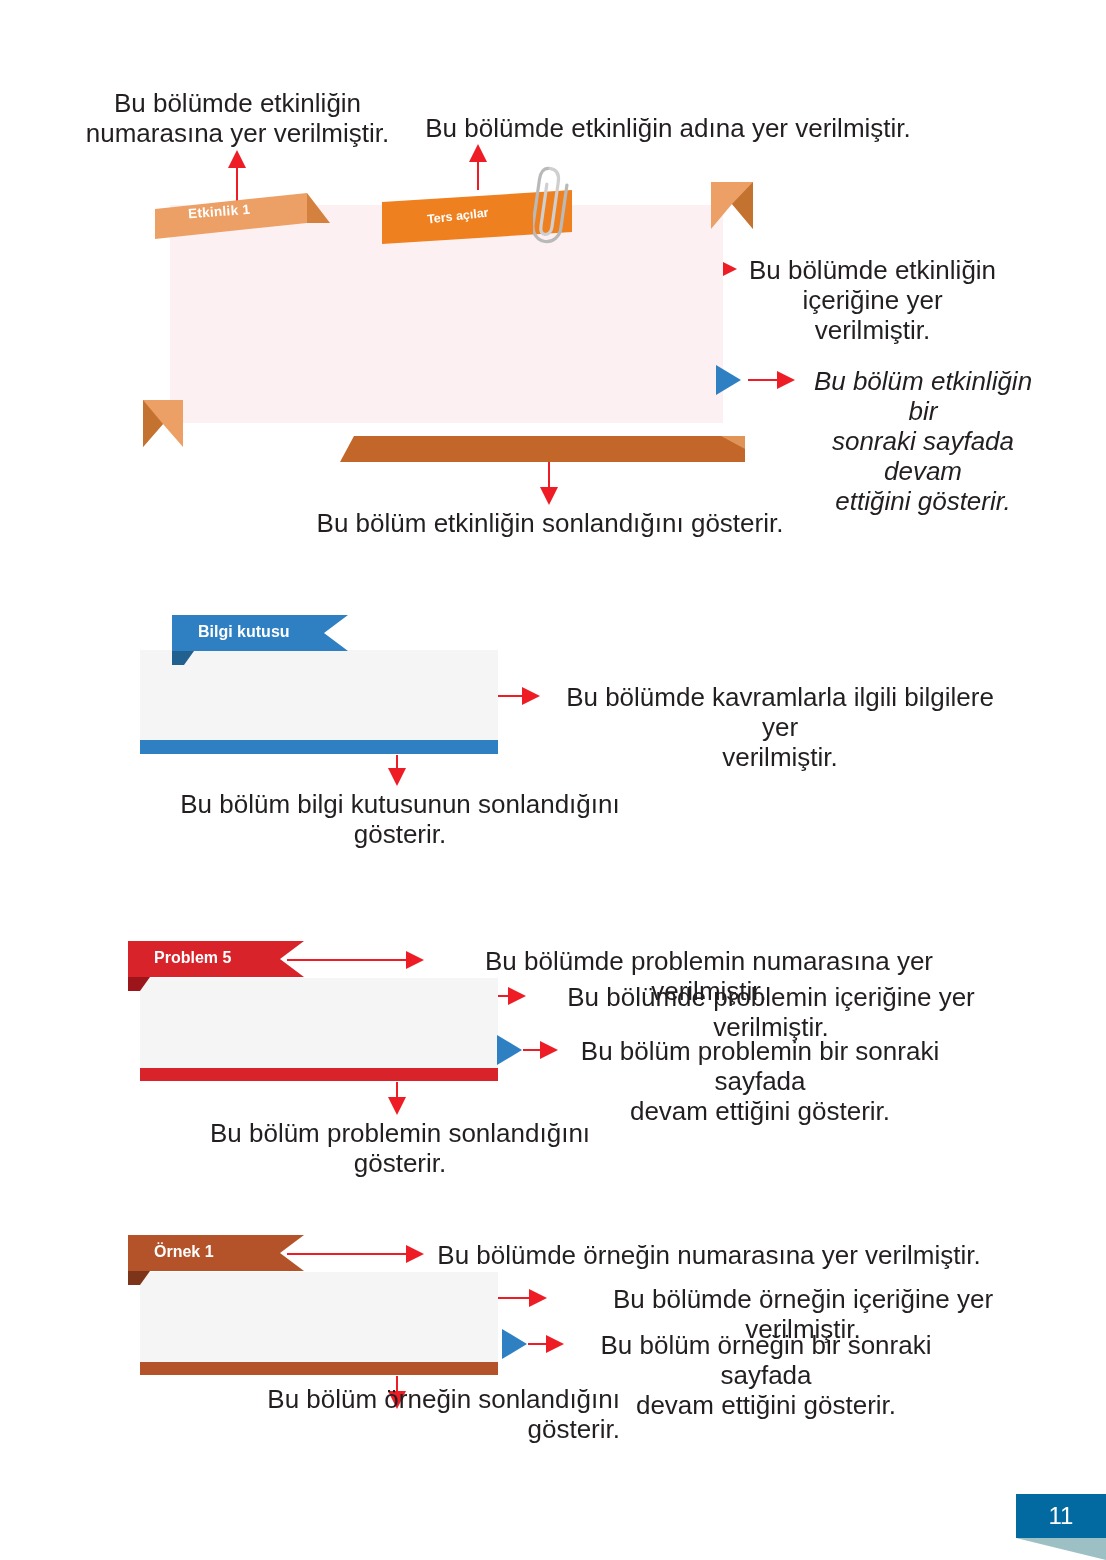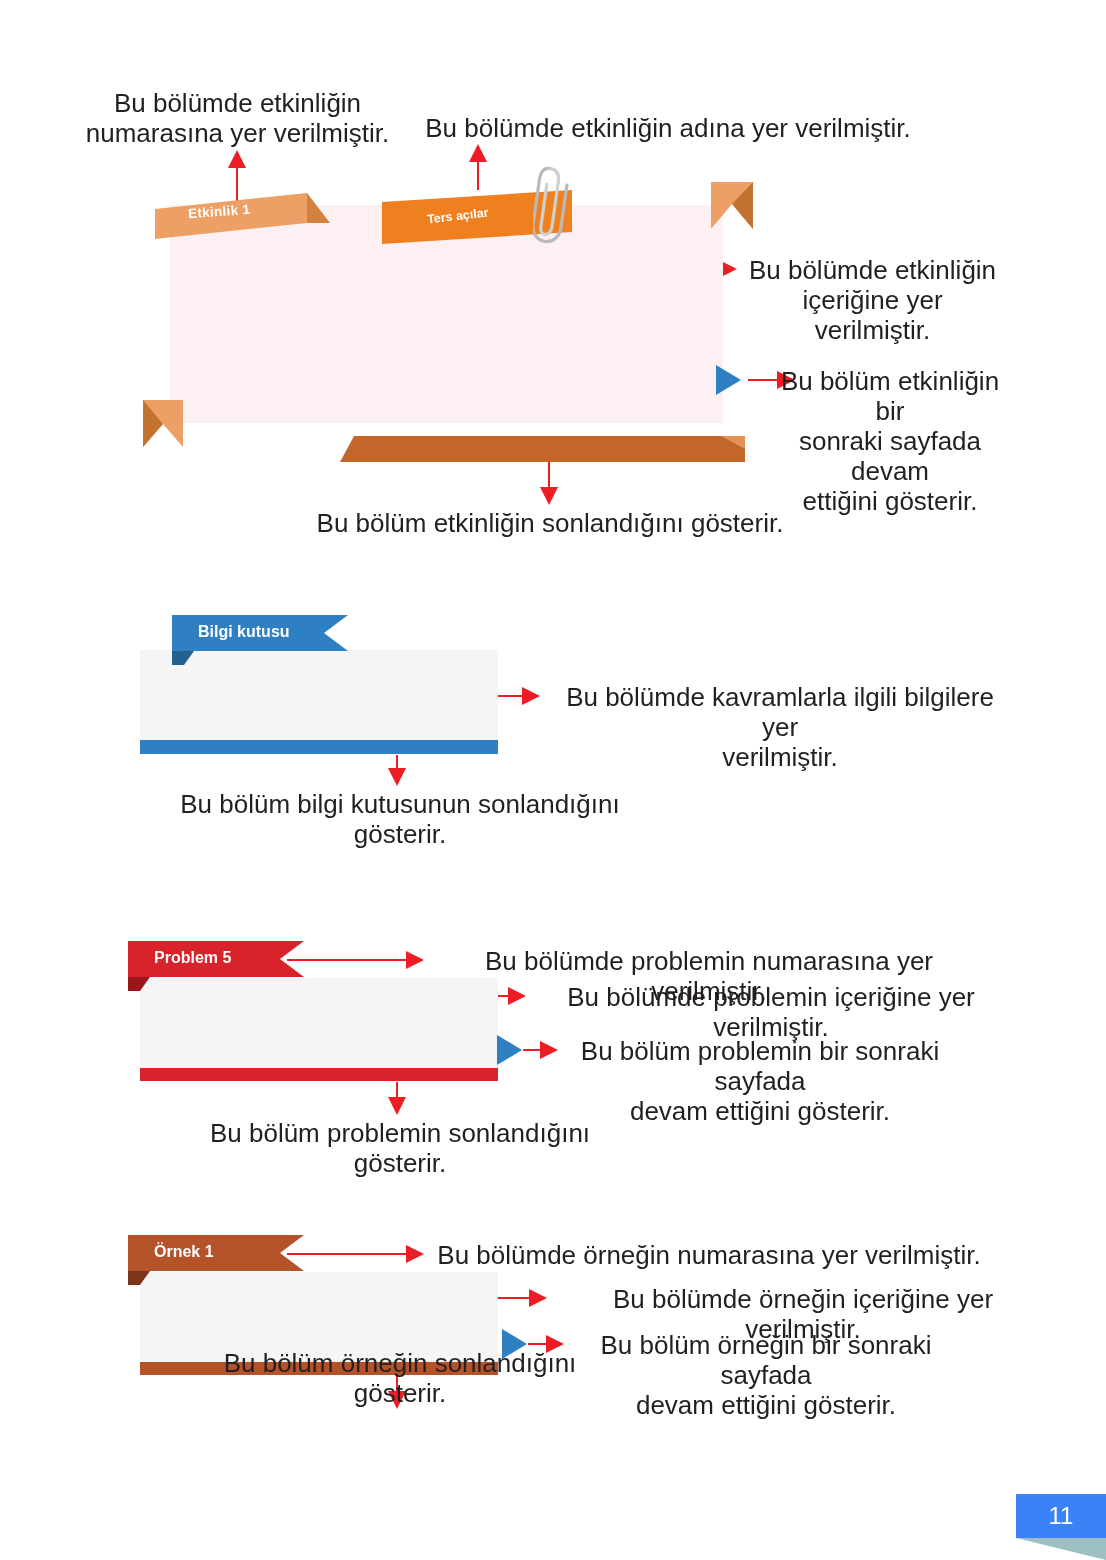--- a/index.html
+++ b/index.html
@@ -198,21 +198,21 @@
     left: 1016px;
     top: 1494px;
     width: 90px;
     height: 66px;
   }
   .pagenum-box {
     position: absolute;
     left: 0; top: 0;
     width: 90px;
     height: 44px;
-    background: #3b82f6;
+    background: #0369a1;
     color: #ffffff;
     font-size: 24px;
     display: flex;
     align-items: center;
     justify-content: center;
   }
   .pagenum-shadow {
     position: absolute;
     left: 0;
     top: 44px;
@@ -305,21 +305,21 @@
     </g>
   </svg>
 
   <div class="blue-tri" style="left:716px; top:365px;"></div>
 
   <div class="callout ctr" style="left:60px; top:88px; width:355px;">Bu bölümde etkinliğin
 numarasına yer verilmiştir.</div>
   <div class="callout ctr" style="left:408px; top:113px; width:520px;">Bu bölümde etkinliğin adına yer verilmiştir.</div>
   <div class="callout ctr" style="left:745px; top:255px; width:255px;">Bu bölümde etkinliğin
 içeriğine yer verilmiştir.</div>
-  <div class="callout ctr" style="left:770px; top:366px; width:240px;">Bu bölüm etkinliğin bir
+  <div class="callout ctr" style="left:803px; top:366px; width:240px;font-style:italic;">Bu bölüm etkinliğin bir
 sonraki sayfada devam
 ettiğini gösterir.</div>
   <div class="callout ctr" style="left:310px; top:508px; width:480px;">Bu bölüm etkinliğin sonlandığını gösterir.</div>
 
   <div class="info-body"></div>
   <div class="info-bottom"></div>
 
   <div class="ribbon-tab" style="left:128px; top:615px; width:176px;margin-left:44px;">
     <svg viewBox="0 0 176 50" width="176" height="50" xmlns="http://www.w3.org/2000/svg">
       <polygon points="0,0 176,0 152,18 176,36 0,36" fill="#2e80c2"></polygon>
@@ -361,20 +361,20 @@
     </svg>
     <span class="tab-lbl">Örnek 1</span>
   </div>
 
   <div class="blue-tri" style="left:502px; top:1329px;"></div>
 
   <div class="callout lft" style="left:429px; top:1240px; width:560px;">Bu bölümde örneğin numarasına yer verilmiştir.</div>
   <div class="callout lft" style="left:583px; top:1284px; width:440px;">Bu bölümde örneğin içeriğine yer verilmiştir.</div>
   <div class="callout ctr" style="left:566px; top:1330px; width:400px;">Bu bölüm örneğin bir sonraki sayfada
 devam ettiğini gösterir.</div>
-  <div class="callout ctr" style="left:180px; top:1348px; width:440px;">Bu bölüm örneğin sonlandığını gösterir.</div>
+  <div class="callout ctr" style="left:180px; top:1384px; width:440px;text-align:right;">Bu bölüm örneğin sonlandığını gösterir.</div>
 
   <div class="pagenum-wrap">
     <div class="pagenum-box">11</div>
     <div class="pagenum-shadow"></div>
   </div>
 
 </div>
 
 </body></html>

